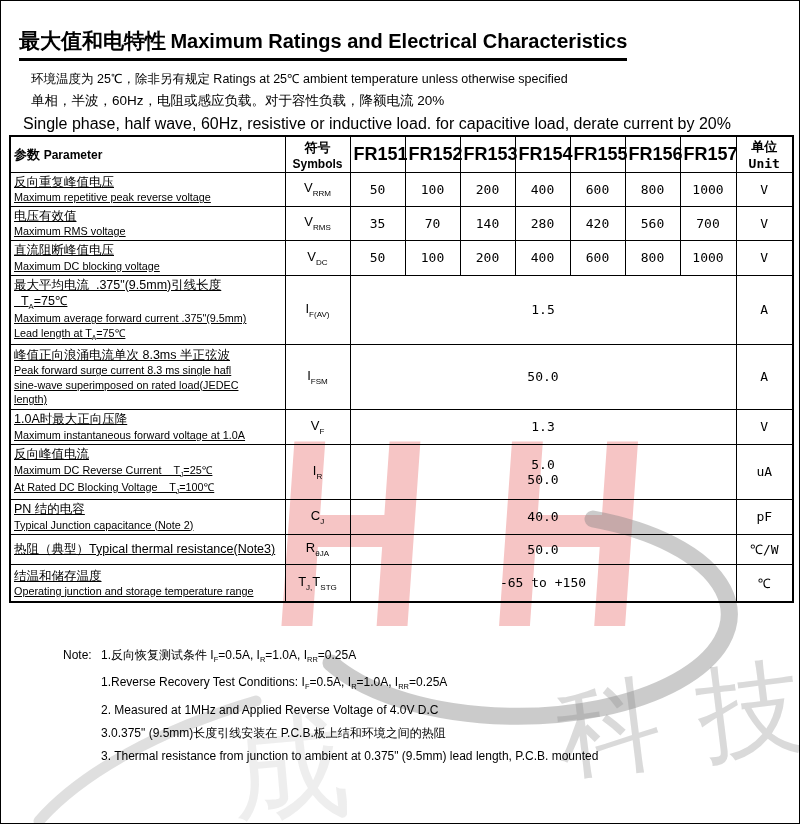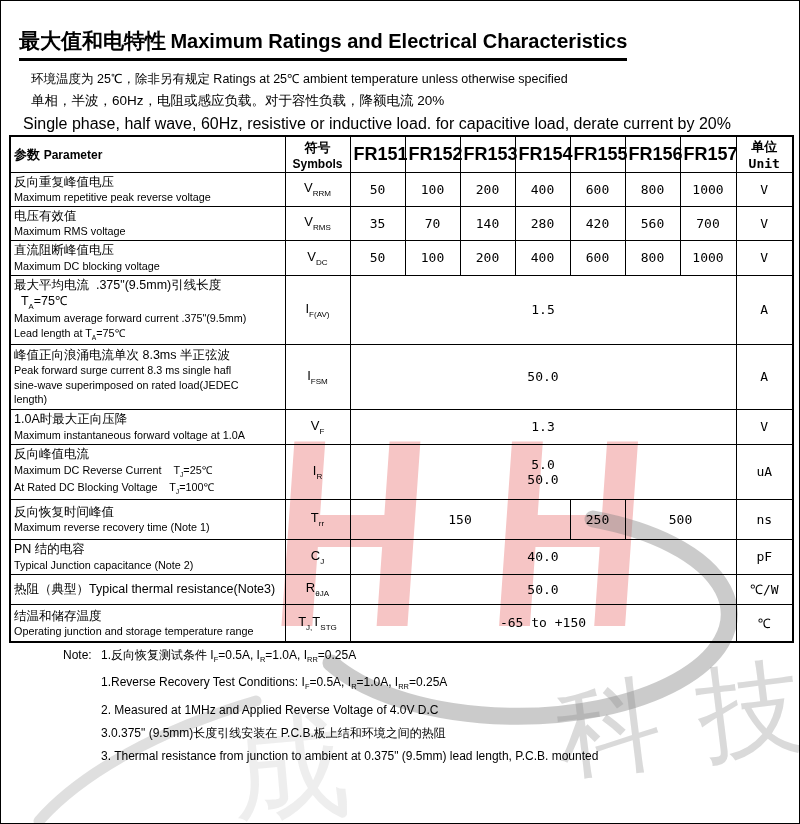--- a/index.html
+++ b/index.html
@@ -27,21 +27,21 @@
   .cond1 { top:69px;  font-size:12.5px; }
   .cond2 { top:91px;  font-size:13.5px; }
   .cond3 { top:114px; left:22px; font-size:16px; }
 
   
   table.spec { position:absolute; left:8px; top:134px; width:784px; border-collapse:collapse;
                table-layout:fixed; background:transparent; }
   table.spec td, table.spec th { border:1.5px solid #000; padding:1px 3px; vertical-align:middle; }
   table.spec { border:2px solid #000; }
   .param { text-align:left; }
-  .pl { white-space:pre-wrap; }
+  .pl { white-space:pre-wrap;text-decoration:underline; }
   .pl.zh { font-size:12.5px; line-height:1.3; }
   .pl.en { font-size:10.8px; line-height:1.32; }
   .symc { text-align:center; font-size:13px; }
   .symc sub, .pl sub, .note-line sub { font-size:.62em; }
   .val { text-align:center; font-family:"DejaVu Sans Mono", monospace; font-size:13px; }
   .hdr { text-align:center; font-weight:bold; }
   .hdr-param { text-align:left; font-weight:bold; font-size:13px; padding-left:6px;margin-left:45px; }
   .hdr-zh { font-size:13px; font-weight:bold; }
   .hdr-en { font-size:12px; font-weight:bold; }
   .hdr-mono { font-family:"DejaVu Sans Mono", monospace; font-weight:bold; font-size:13px; }
@@ -204,31 +204,20 @@
           <div class="pl en"><span>At Rated DC Blocking Voltage    T</span><sub>J</sub><span>=100℃</span></div>
         </td>
         <td class="symc"><span><span>I</span><sub>R</sub></span></td>
         <td class="val" colspan="7">
           <div>5.0</div>
           <div>50.0</div>
         </td>
         <td class="val">uA</td>
       </tr>
 
-      <tr style="height:40px">
-        <td class="param">
-          <div class="pl zh">反向恢复时间峰值</div>
-          <div class="pl en">Maximum reverse recovery time (Note 1)</div>
-        </td>
-        <td class="symc"><span><span>T</span><sub>rr</sub></span></td>
-        <td class="val" colspan="4">150</td>
-        <td class="val">250</td>
-        <td class="val" colspan="2">500</td>
-        <td class="val">ns</td>
-      </tr>
 
       <tr style="height:35px">
         <td class="param">
           <div class="pl zh">PN 结的电容</div>
           <div class="pl en">Typical Junction capacitance (Note 2)</div>
         </td>
         <td class="symc"><span><span>C</span><sub>J</sub></span></td>
         <td class="val" colspan="7">40.0</td>
         <td class="val">pF</td>
       </tr>

